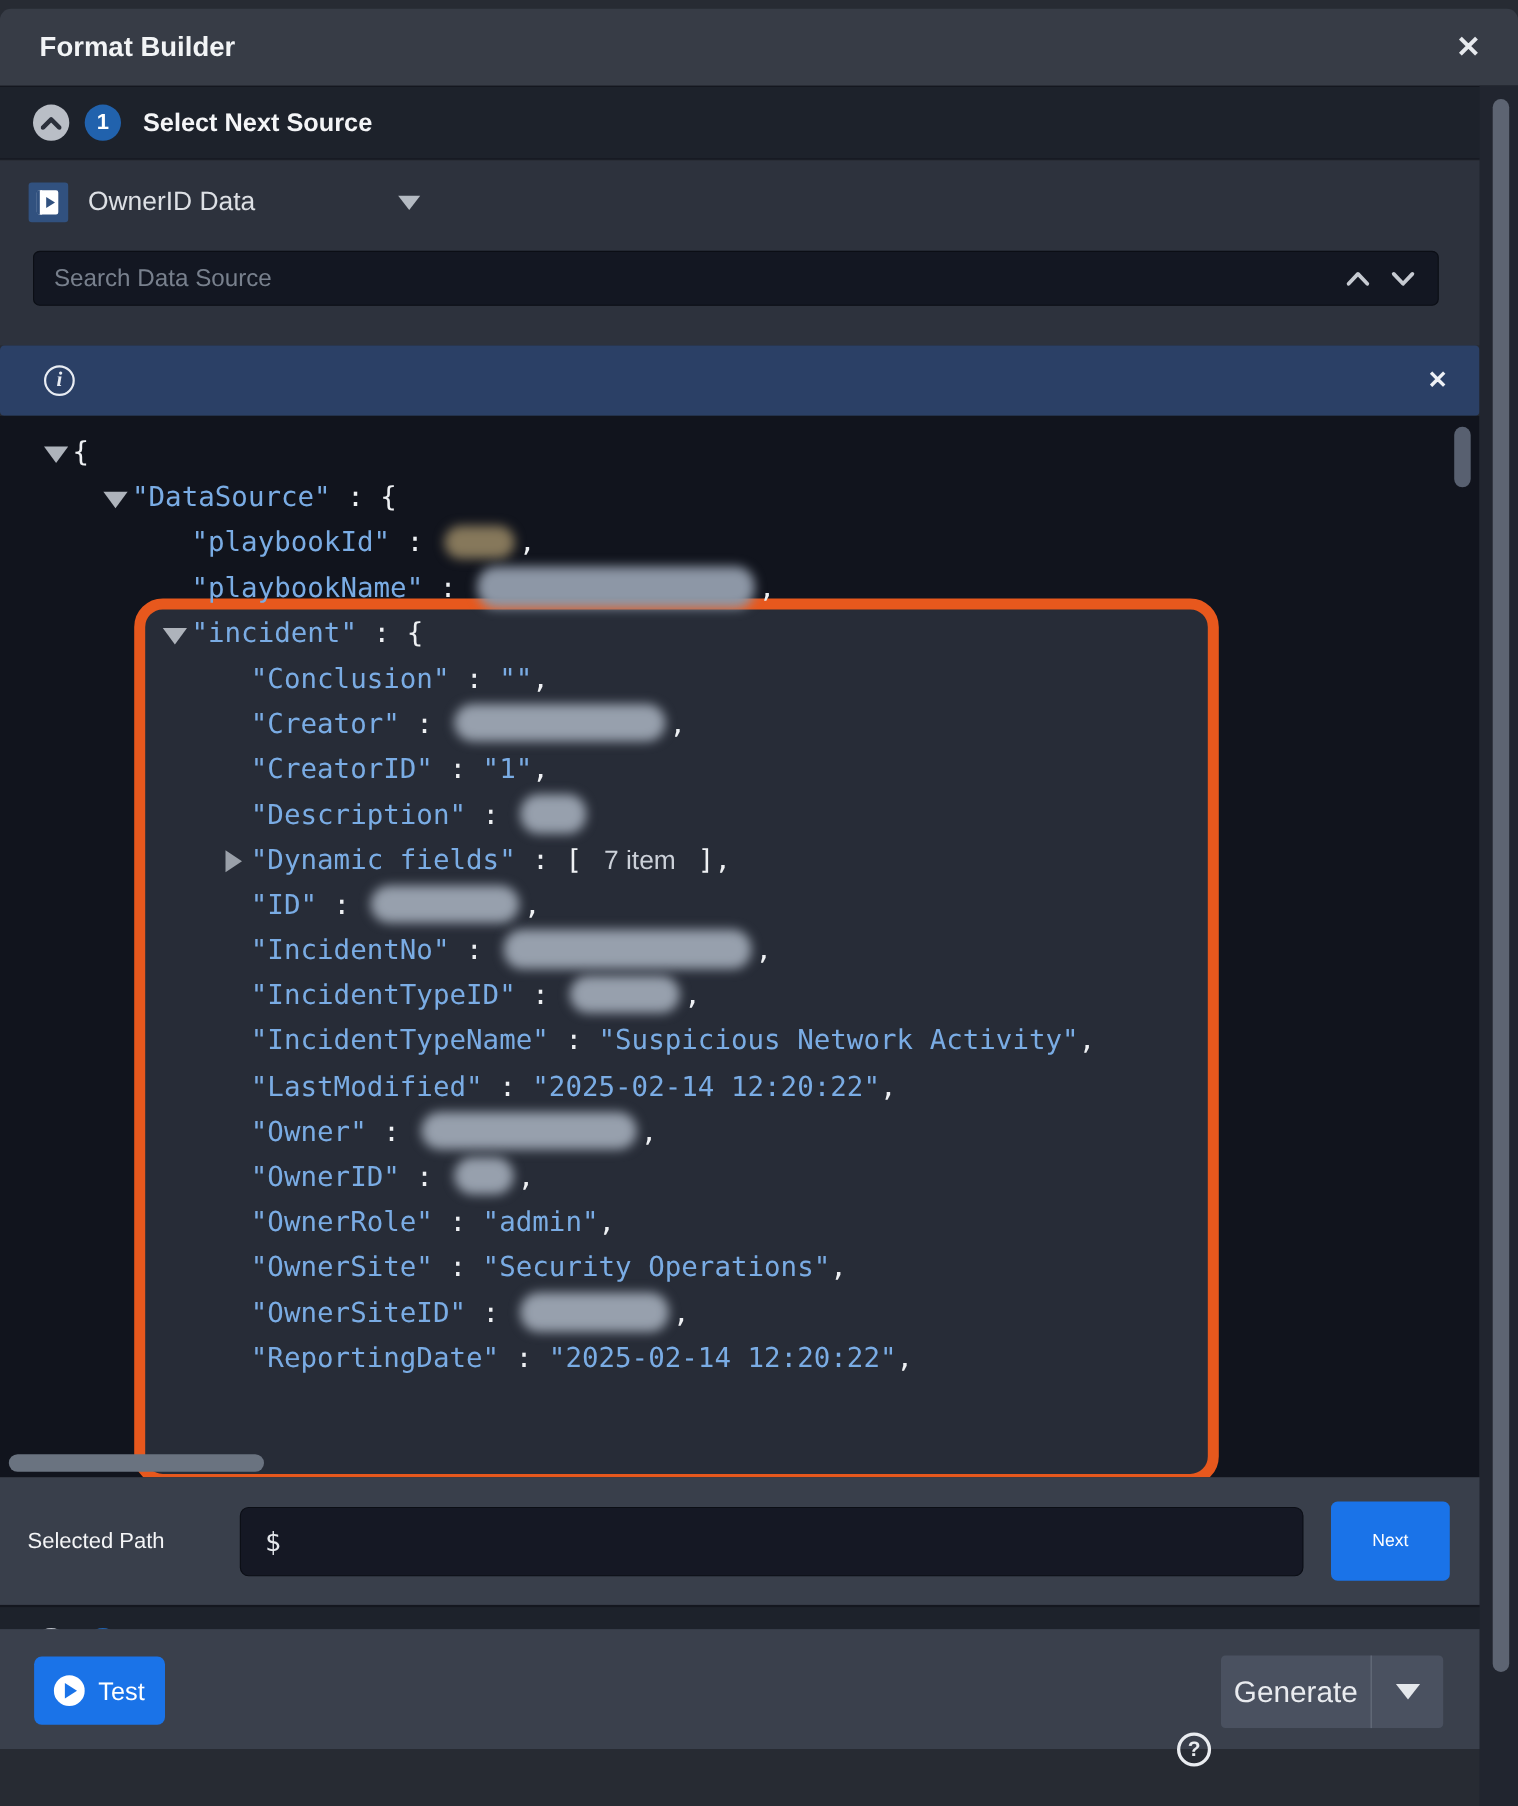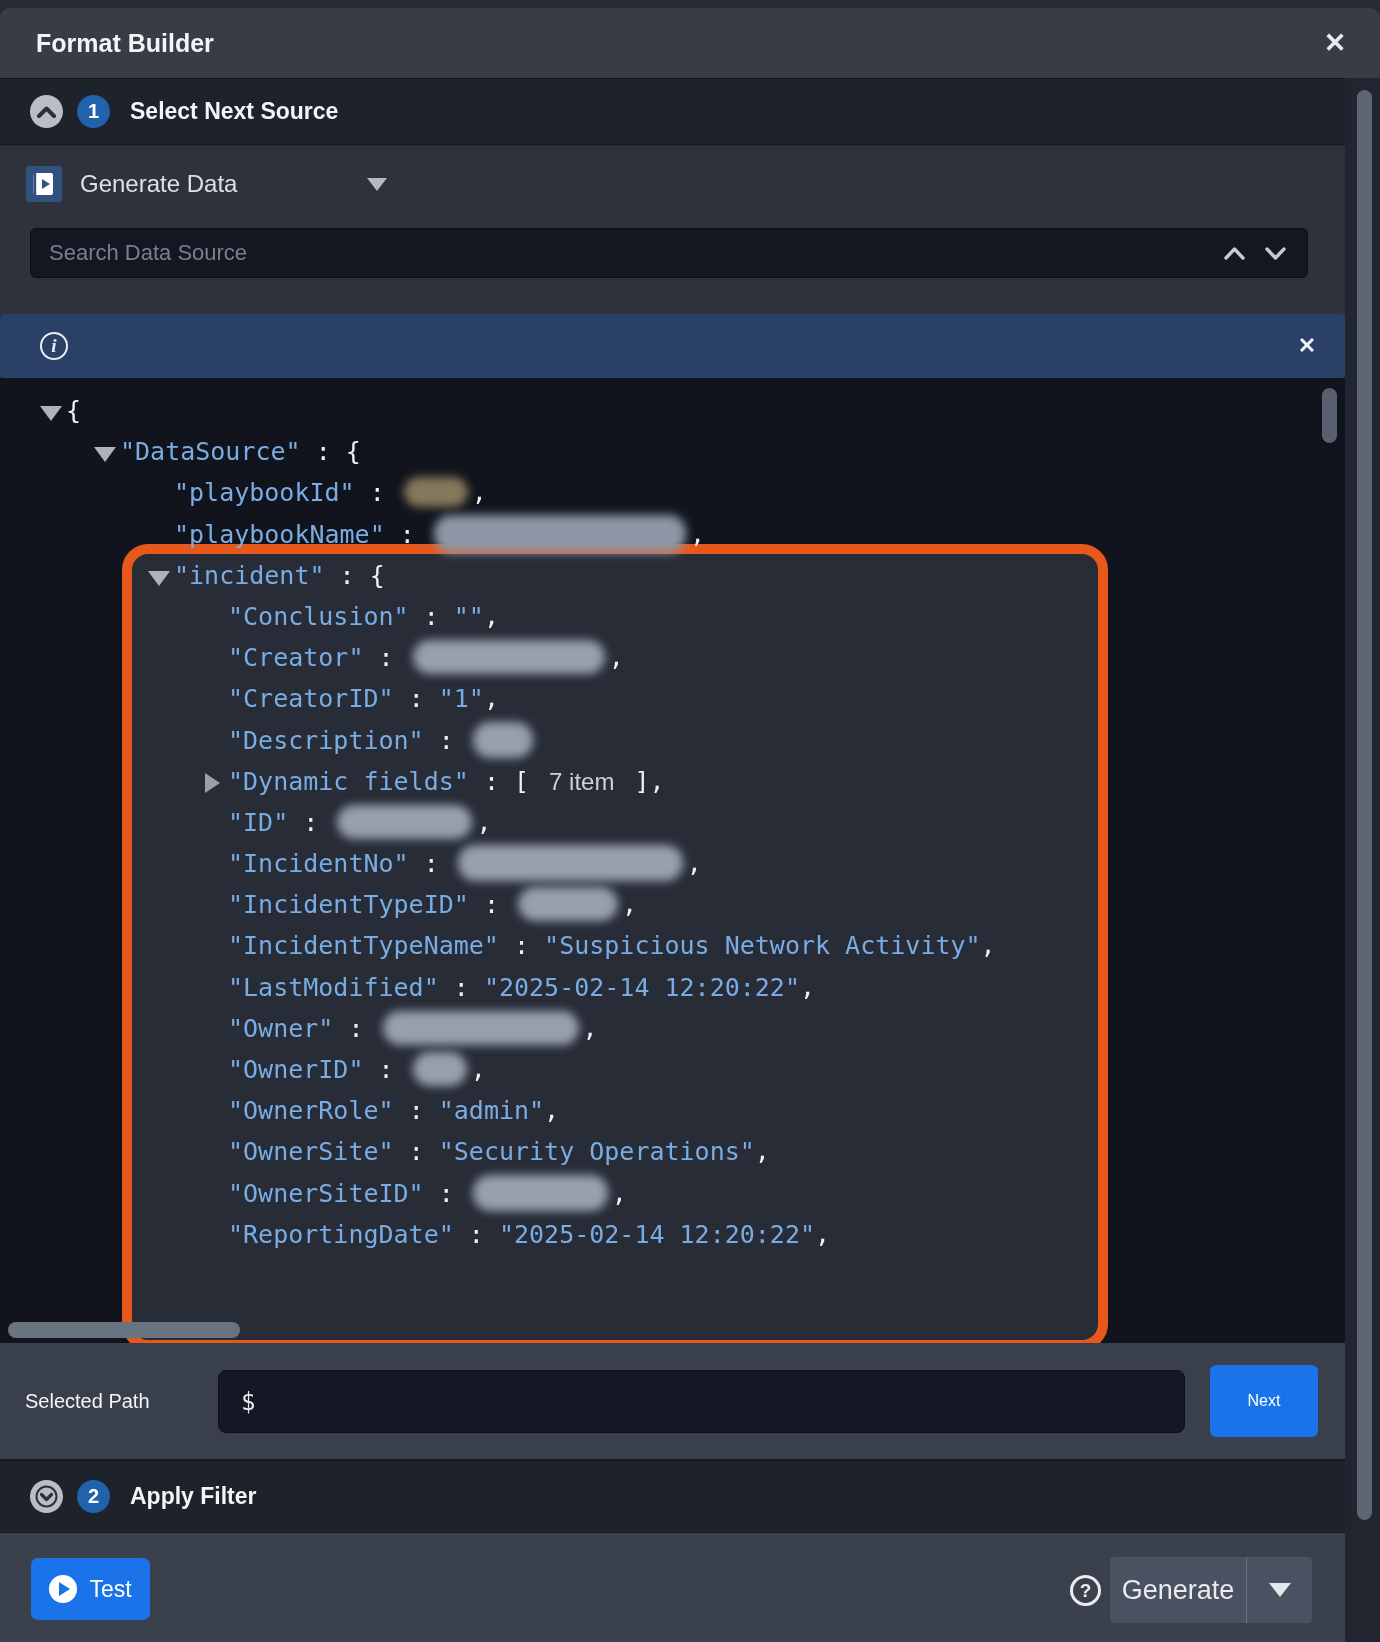--- a/index.html
+++ b/index.html
@@ -101,21 +101,21 @@
   .path-input { position:absolute; left:218px; top:27px; width:967px; height:63px;
                 background:#151824; border:1px solid #0b0e15; border-radius:8px; }
   .path-input input { width:100%; height:100%; background:transparent; border:none;
                 outline:none; padding-left:22px; font-size:24px; color:#e6e9ed;
                 font-family:"DejaVu Sans Mono", monospace; }
   .next-btn { position:absolute; left:1210px; top:22px; width:108px; height:72px;
               background:#1a73e8; border:none; border-radius:6px; color:#ffffff;
               font-size:16px; font-family:"Liberation Sans", sans-serif; cursor:pointer; }
 
   
-  .footer { position:absolute; left:0; top:1533px; width:1380px; height:109px;
+  .footer { position:absolute; left:0; top:1481px; width:1380px; height:109px;
             background:#3a404c;padding-left:21px; }
   .test-btn { position:absolute; left:31px; top:25px; width:119px; height:62px;
               background:#1a73e8; border:none; border-radius:7px; color:#ffffff;
               font-size:23px; display:flex; align-items:center; justify-content:center;
               gap:12px; cursor:pointer; font-family:"Liberation Sans", sans-serif; }
   .play-circle { width:28px; height:28px; border-radius:50%; background:#ffffff;
                  display:flex; align-items:center; justify-content:center; }
   .play-circle i { display:block; width:0; height:0; margin-left:3px;
                    border-top:7px solid transparent; border-bottom:7px solid transparent;
                    border-left:11px solid #1a73e8; }
@@ -161,21 +161,21 @@
   <div class="source">
     <div class="pb-row">
       <span class="pb-icon">
         <svg width="24" height="26" viewBox="0 0 24 26">
           <path d="M4 2 h15 a2 2 0 0 1 2 2 v18 a2 2 0 0 1 -2 2 h-15 a2.5 2.5 0 0 1 -2.5 -2.5 v-17 a2.5 2.5 0 0 1 2.5 -2.5 z" fill="#ffffff"></path>
           <rect x="1.5" y="2" width="4" height="22" rx="1.5" fill="#31517f"></rect>
           <rect x="4.2" y="2" width="2.1" height="22" fill="#ffffff"></rect>
           <path d="M10 8 l8 5 -8 5 z" fill="#31517f"></path>
         </svg>
       </span>
-      <span class="pb-label">Generate Data</span>
+      <span class="pb-label">OwnerID Data</span>
       <span class="pb-caret"></span>
     </div>
     <div class="search">
       <input type="text" placeholder="Search Data Source" style="">
       <span class="nav">
         <span>
           <svg width="23" height="15" viewBox="0 0 23 15">
               <polyline points="3,12 11.5,3 20,12" fill="none" stroke="#c6cad1" stroke-width="3.4" stroke-linecap="round" stroke-linejoin="round"></polyline>
             </svg>
         </span>

